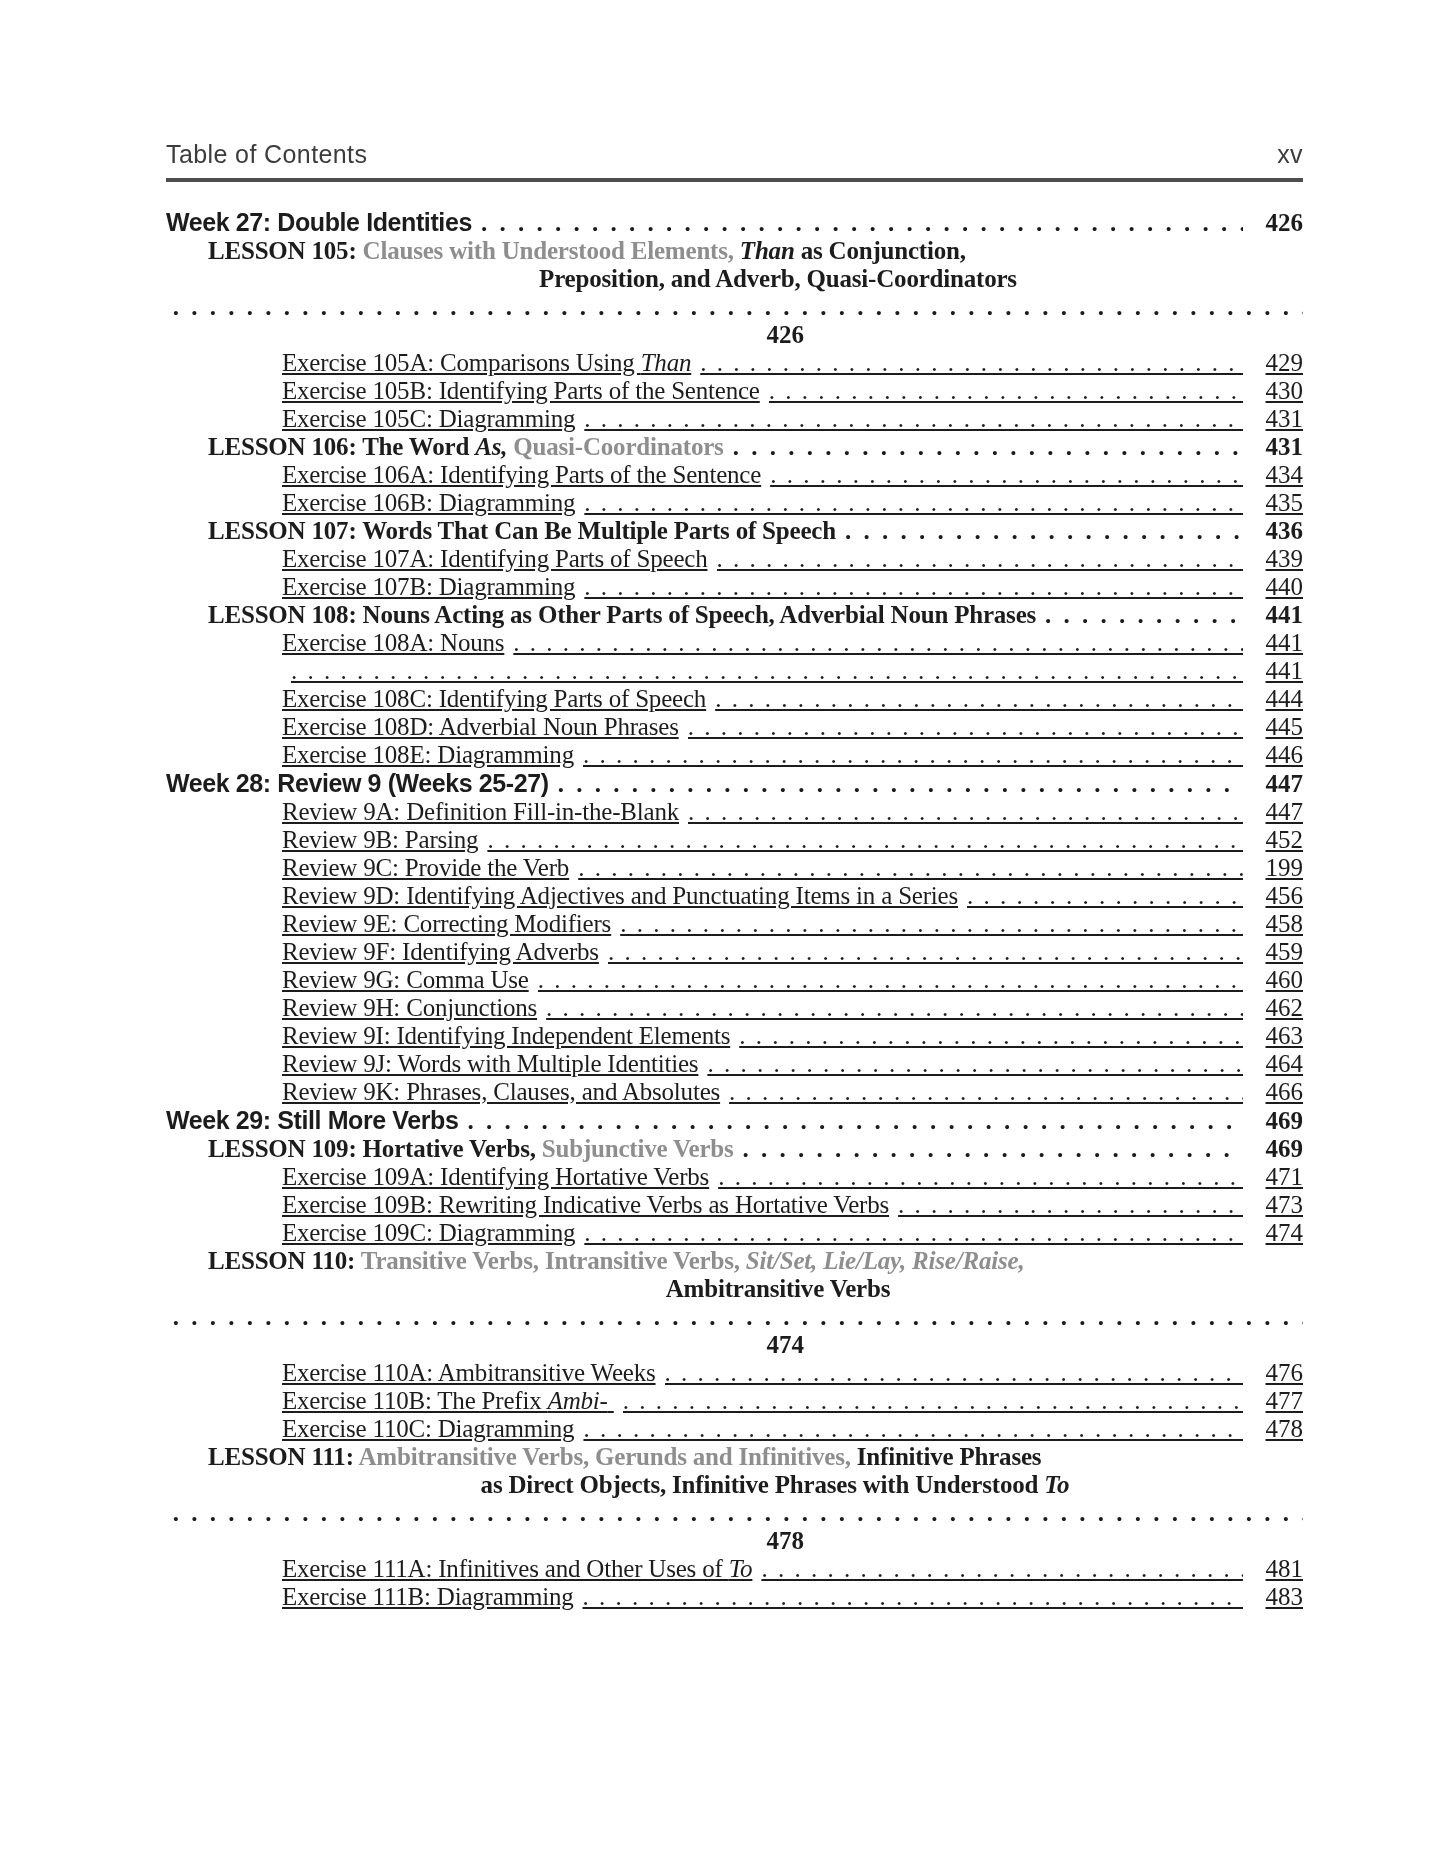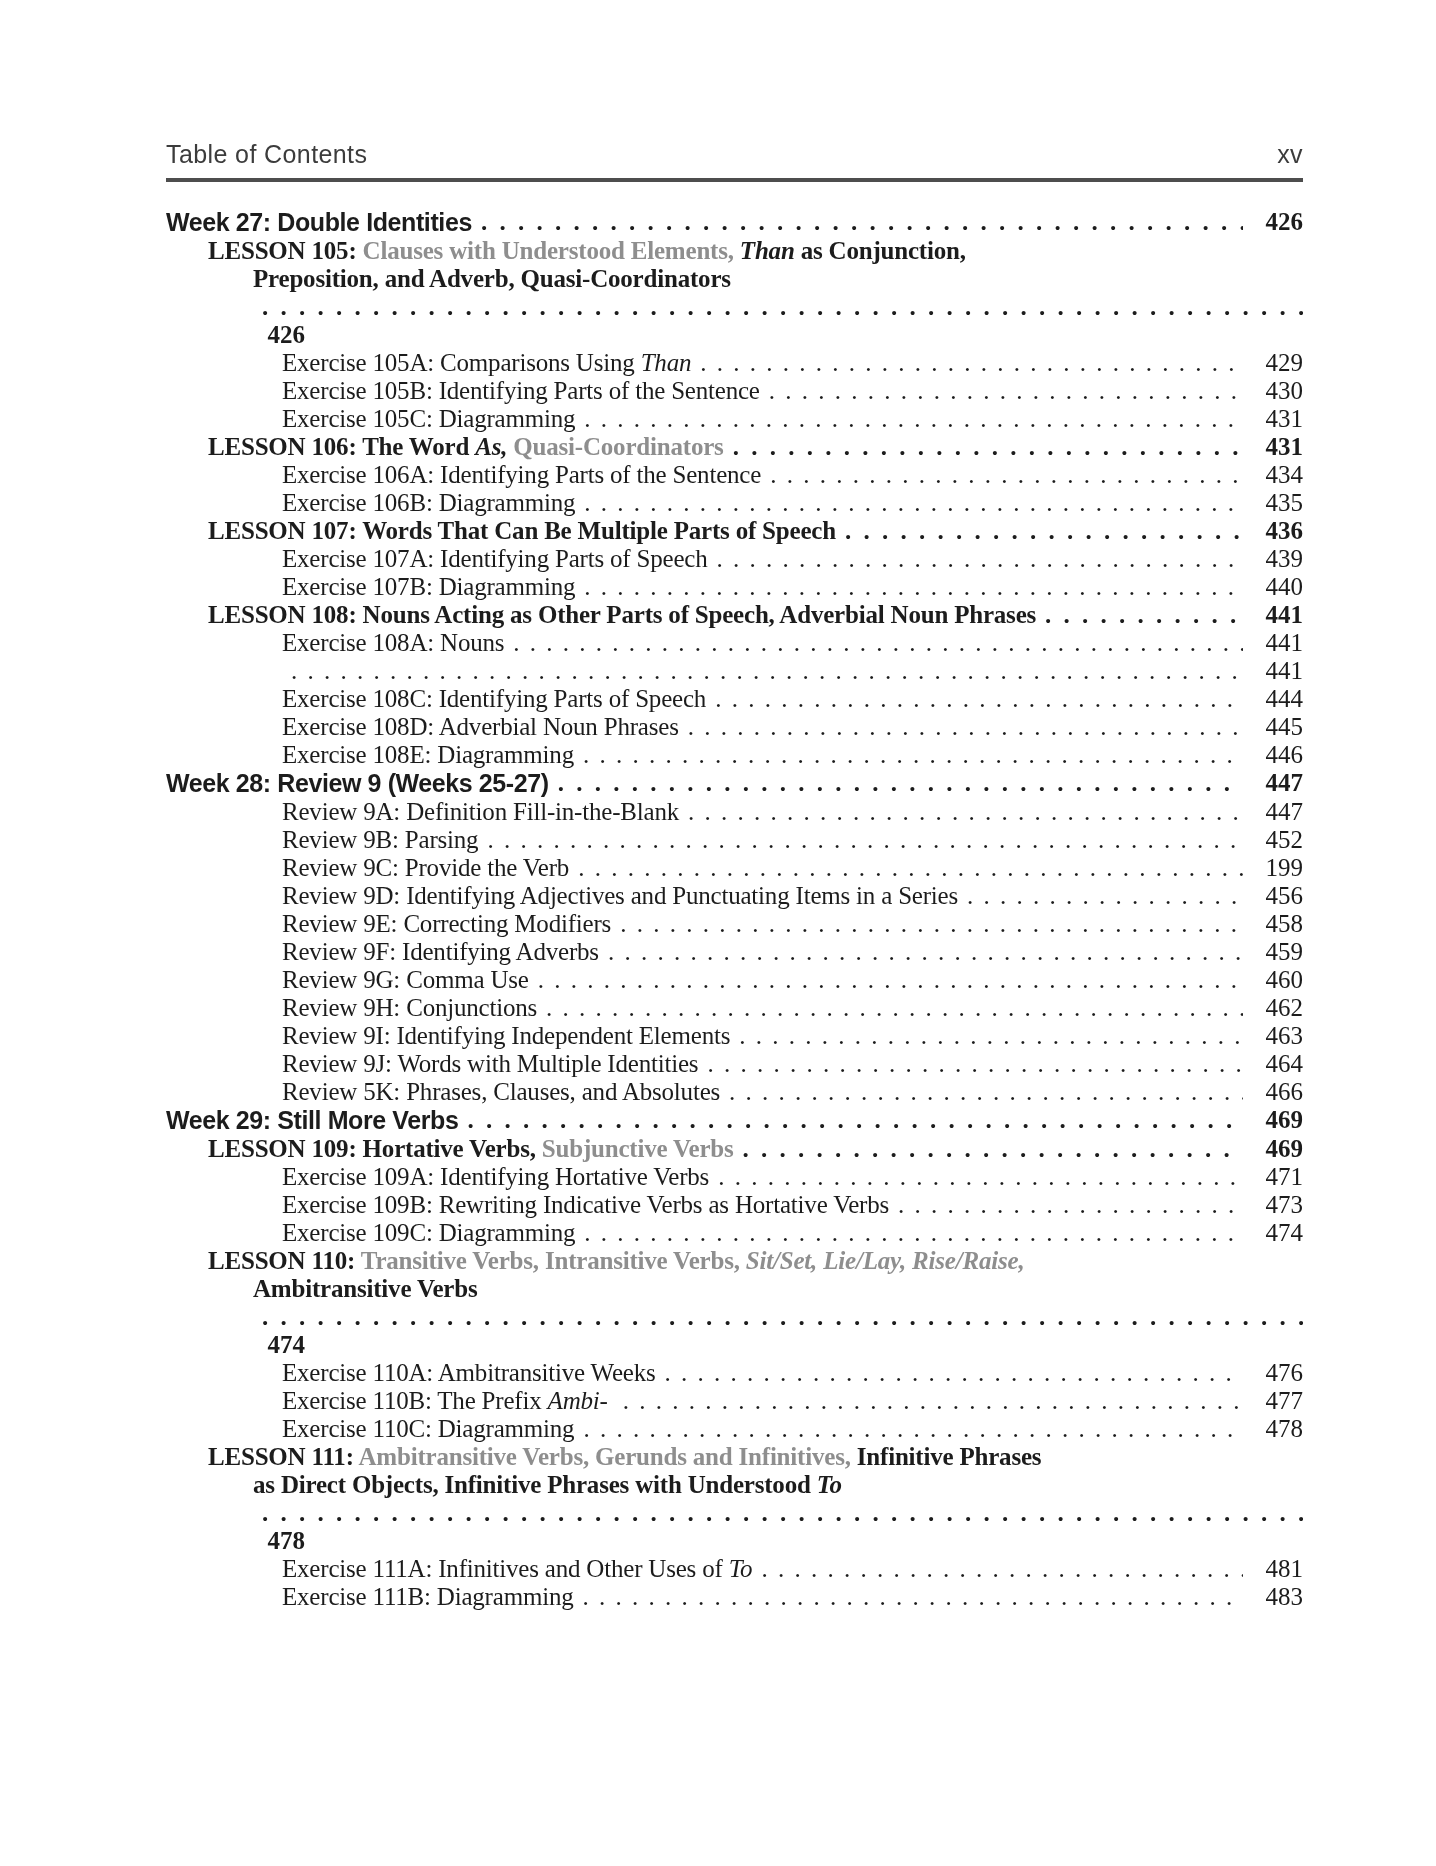--- a/index.html
+++ b/index.html
@@ -26,30 +26,30 @@
     font-size:25px;color:var(--header);letter-spacing:.4px;
   }
   .head-rule{
     position:absolute;left:166px;right:133px;top:166px;
     height:4px;background:var(--rule);
   }
   .toc{
     position:absolute;left:166px;right:133px;top:196px;
   }
   .row{
-    display:flex;align-items:flex-start;
+    display:flex;align-items:center;
     line-height:28px;font-size:25px;
     white-space:nowrap;overflow:hidden;
   }
   .txt{flex:0 0 auto;white-space:pre;letter-spacing:-0.2px;}
   
   .ind-week{padding-left:0;}
   .ind-lesson{padding-left:42px;}
   .ind-lesson2{padding-left:87px;flex-direction:column;}
-  .ind-exercise{padding-left:116px;}
+  .ind-exercise{padding-left:116px;text-decoration:underline;}
   
   .t-wk{font-family:"Liberation Sans","DejaVu Sans",sans-serif;font-weight:700;letter-spacing:-0.4px;}
   .t-b{font-weight:700;}
   .t-bi{font-weight:700;font-style:italic;}
   .t-g{font-weight:700;color:var(--gray);}
   .t-gi{font-weight:700;font-style:italic;color:var(--gray);}
   .t-n{font-weight:400;}
   .t-i{font-style:italic;}
   
   .dots{
@@ -211,21 +211,21 @@
         <span class="txt"><span class="t-n">Review 9I: Identifying Independent Elements</span></span>
         <span class="dots"></span>
         <span class="pg">463</span>
       </div>
       <div class="row ind-exercise">
         <span class="txt"><span class="t-n">Review 9J: Words with Multiple Identities</span></span>
         <span class="dots"></span>
         <span class="pg">464</span>
       </div>
       <div class="row ind-exercise">
-        <span class="txt"><span class="t-n">Review 5K: Phrases, Clauses, and Absolutes</span></span>
+        <span class="txt"><span class="t-n">Review 9K: Phrases, Clauses, and Absolutes</span></span>
         <span class="dots"></span>
         <span class="pg">466</span>
       </div>
       <div class="row ind-week">
         <span class="txt"><span class="t-wk">Week 29: Still More Verbs</span></span>
         <span class="dots dots-b"></span>
         <span class="pg pg-b">469</span>
       </div>
       <div class="row ind-lesson">
         <span class="txt"><span class="t-b">LESSON 109: Hortative Verbs, </span><span class="t-g">Subjunctive Verbs</span></span>

